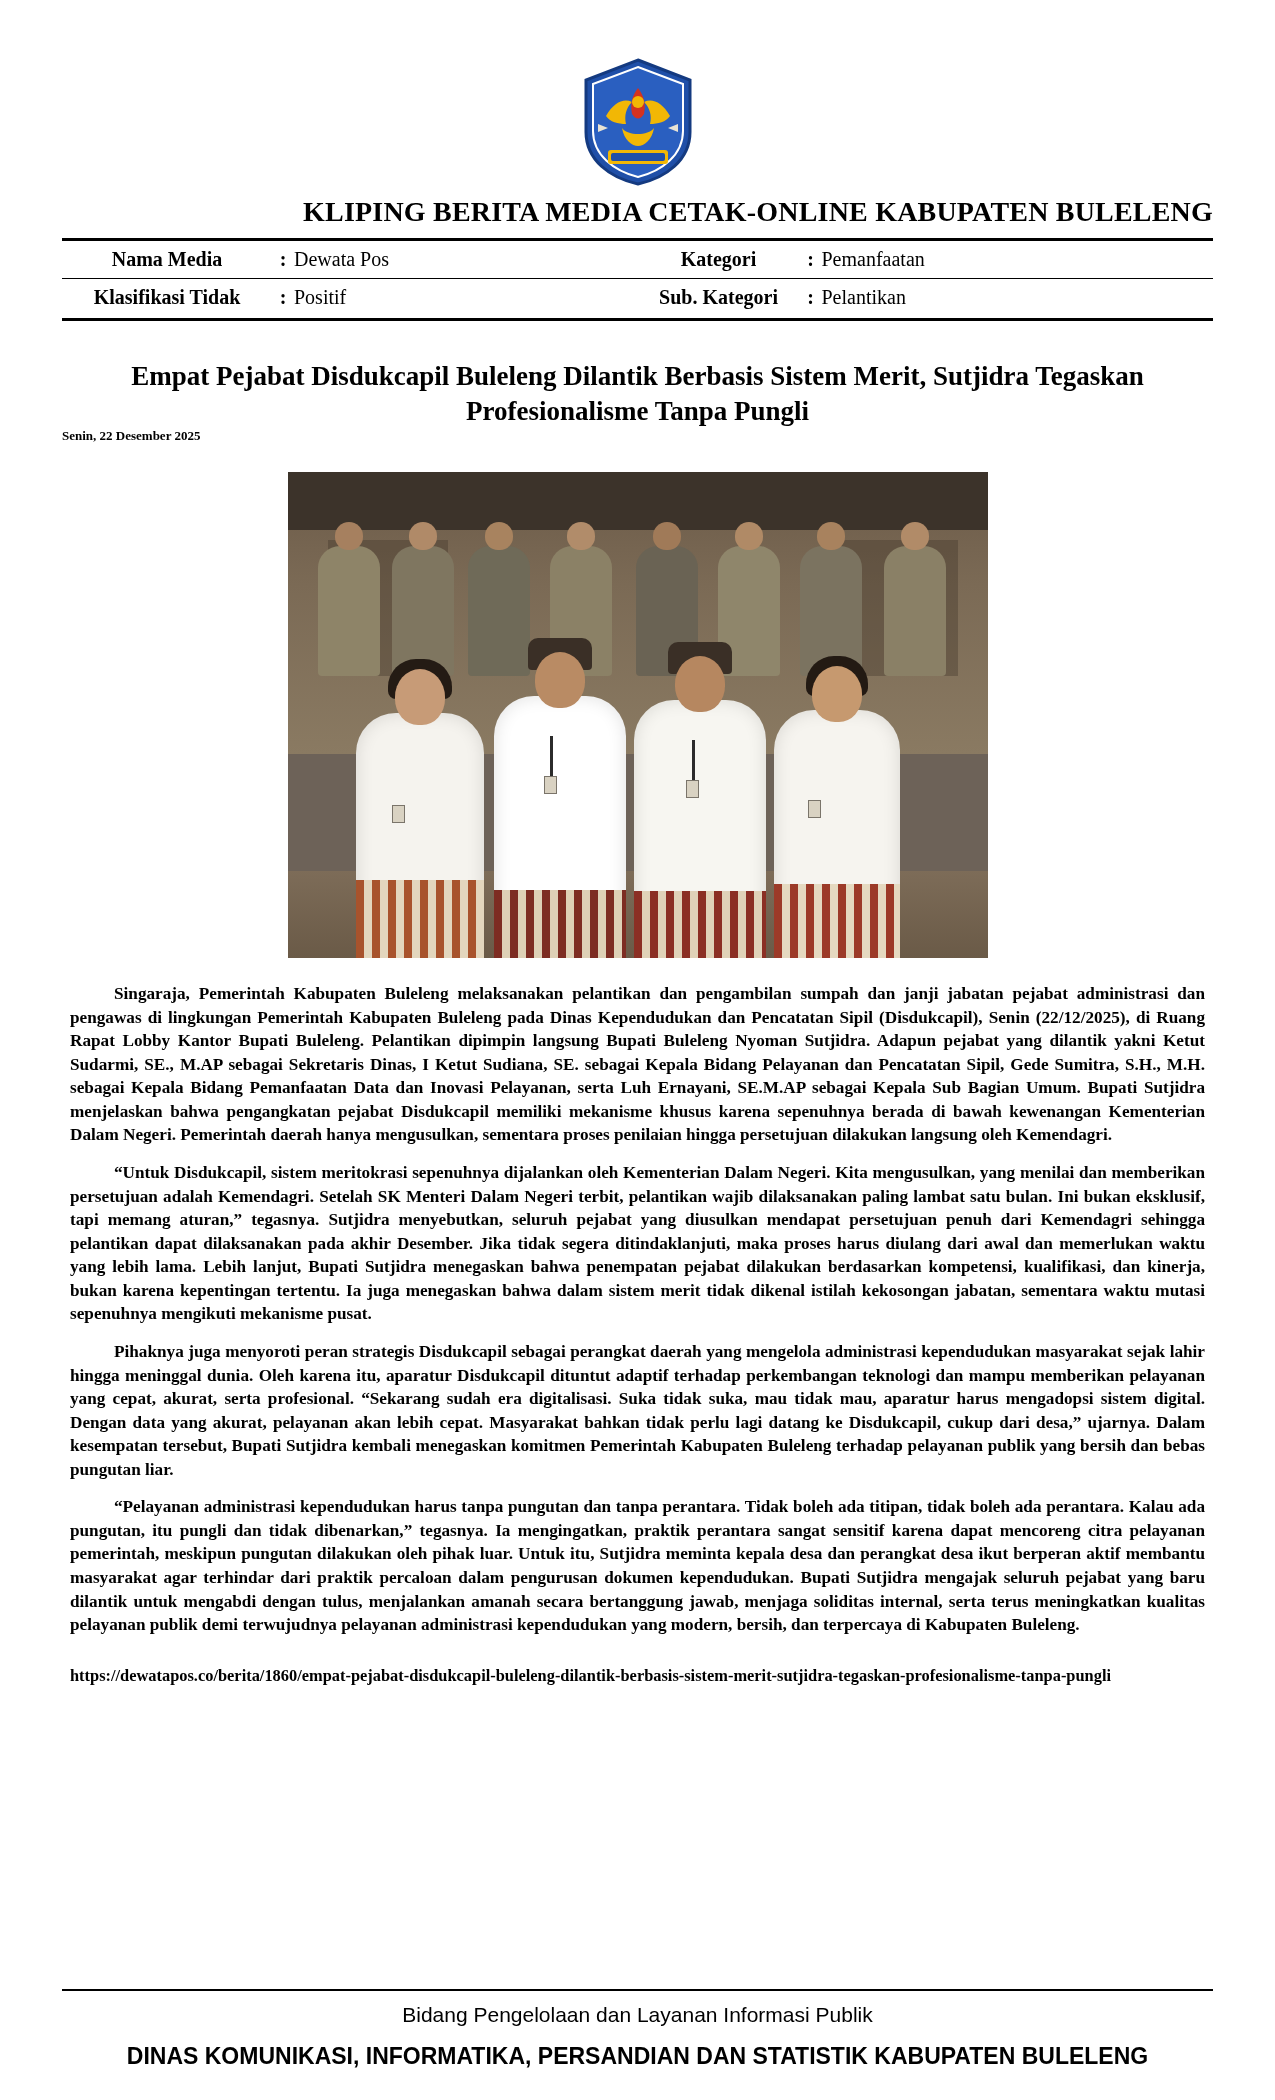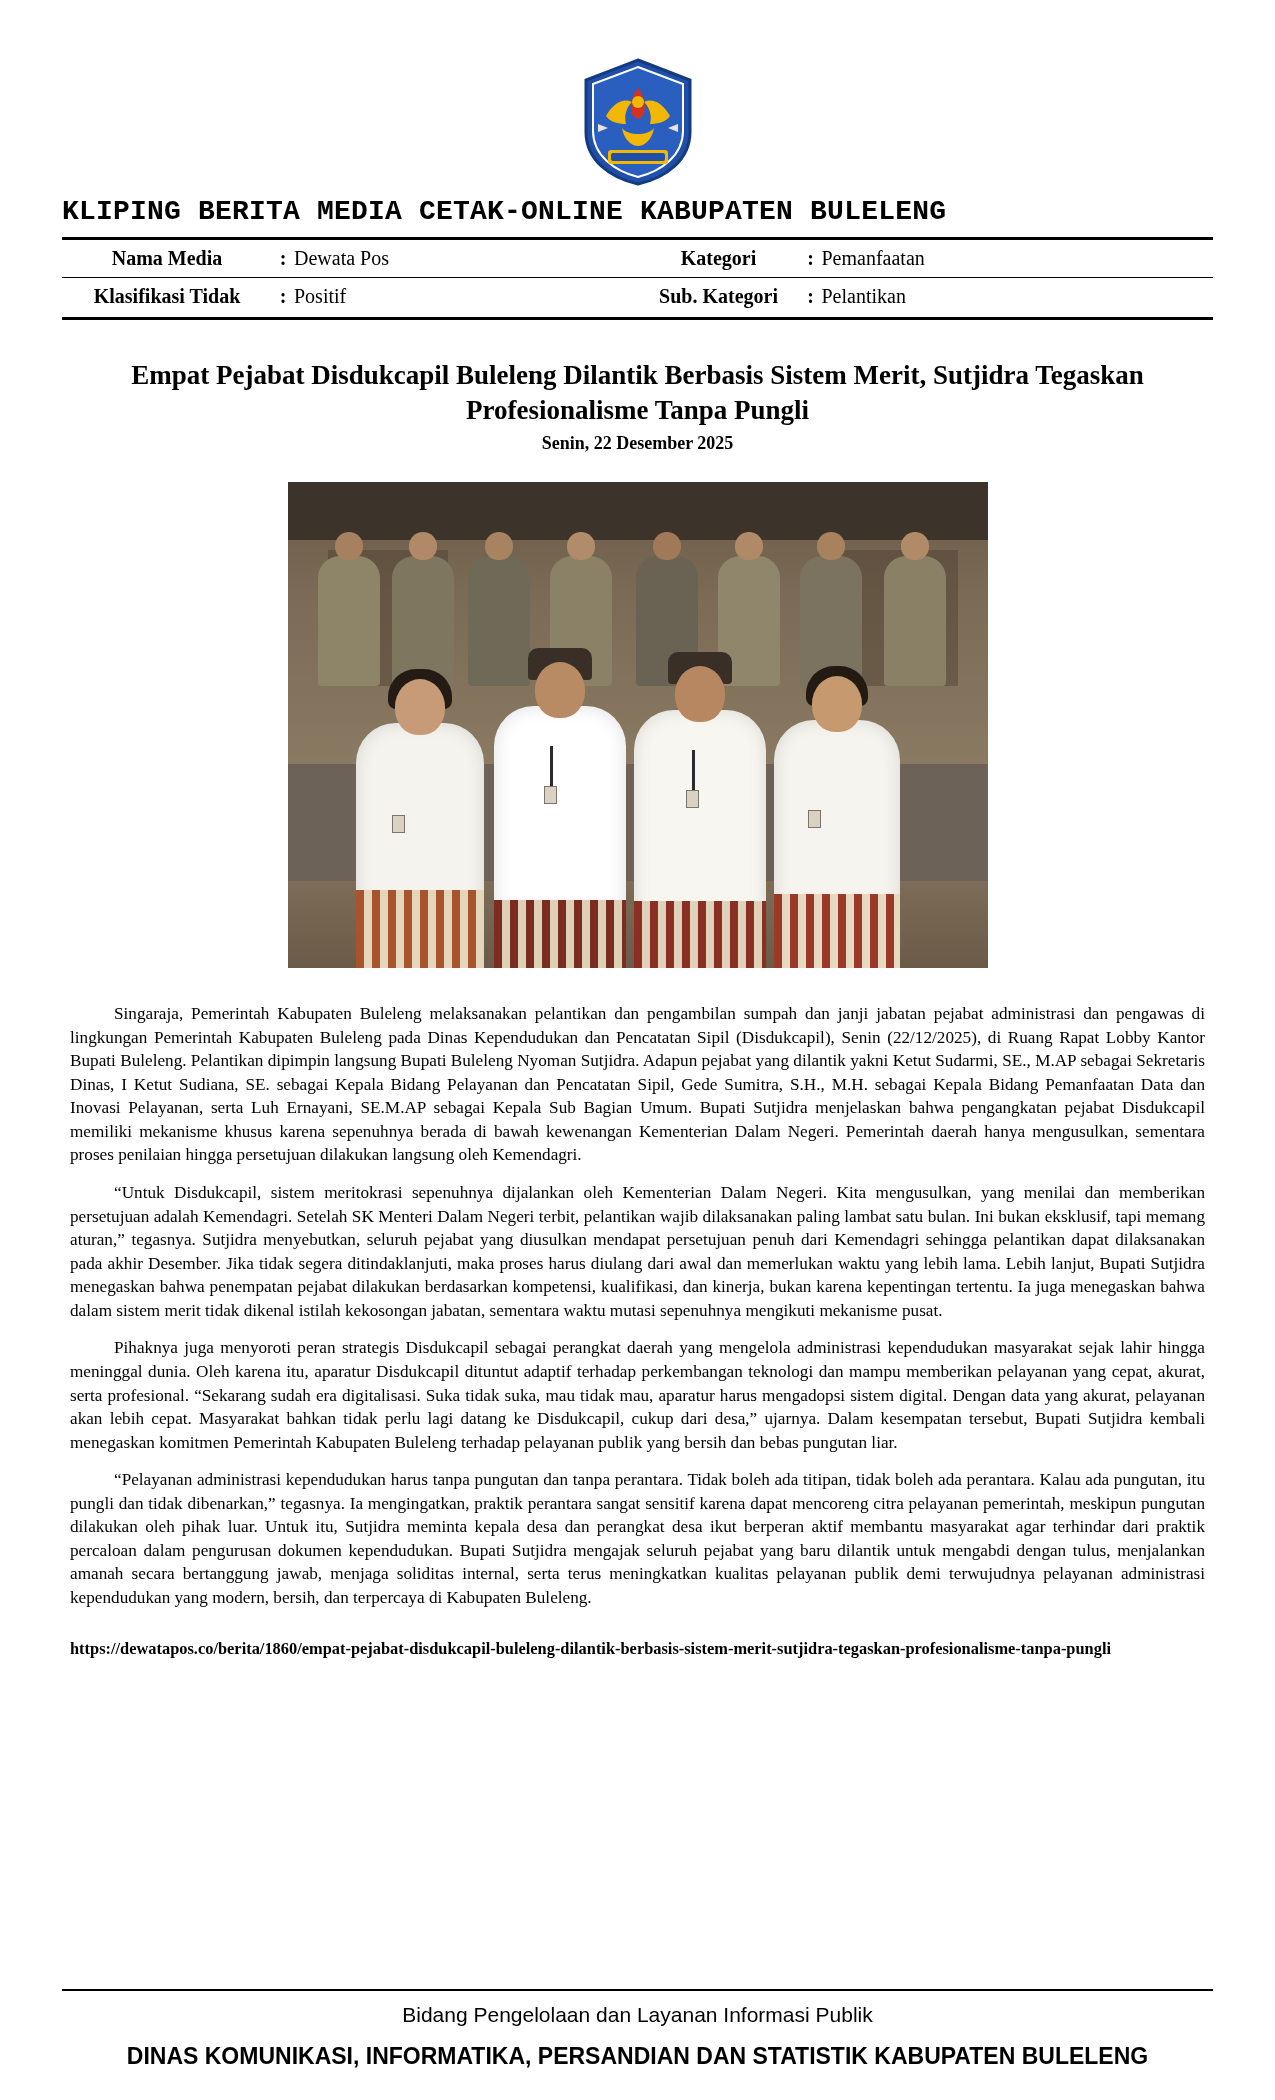--- a/index.html
+++ b/index.html
@@ -32,25 +32,25 @@
     margin-bottom: 10px;
   }
   .logo {
     width: 120px;
     height: 128px;
     position: relative;
   }
 
   
   .kliping-title {
-    text-align: left;
+    text-align: right;
     font-size: 28px;
     font-weight: bold;
     letter-spacing: 0.2px;
-    font-family: Liberation Mono, monospace;
+    font-family: Liberation Serif, serif;
     padding-bottom: 8px;
   }
   .rule-thick {
     border-top: 3px solid #000;
     margin: 2px 0 0 0;
   }
   .rule-thin {
     border-top: 1.4px solid #000;
     margin: 0;
   }
@@ -94,24 +94,23 @@
   
   .headline {
     text-align: center;
     font-size: 27px;
     font-weight: bold;
     line-height: 1.28;
     margin-top: 38px;
     padding: 0 26px;
   }
   .dateline {
-    text-align: center;
-    font-size: 18px;
-    font-weight: bold;
-    margin-top: 6px;
+    text-align: left;
+    font-size: 13px;
+    font-weight: bold;
   }
 
   
   .photo-wrap {
     display: flex;
     justify-content: center;
     margin-top: 28px;
   }
   .photo {
     width: 700px;
@@ -202,22 +201,23 @@
     border: 1px solid #7a746a;
   }
   .ph-lanyard {
     position: absolute;
     width: 3px; height: 40px;
     background: #2b2b2b;
   }
 
   
   .article {
-    margin-top: 34px;
+    margin-top: 24px;
     padding: 0 8px;
+    font-weight: bold;
   }
   .article p {
     margin: 0 0 14px 0;
     font-size: 17.2px;
     line-height: 1.37;
     text-align: justify;
     text-justify: inter-word;
     text-indent: 44px;
     font-family: "Liberation Serif", serif;
   }

